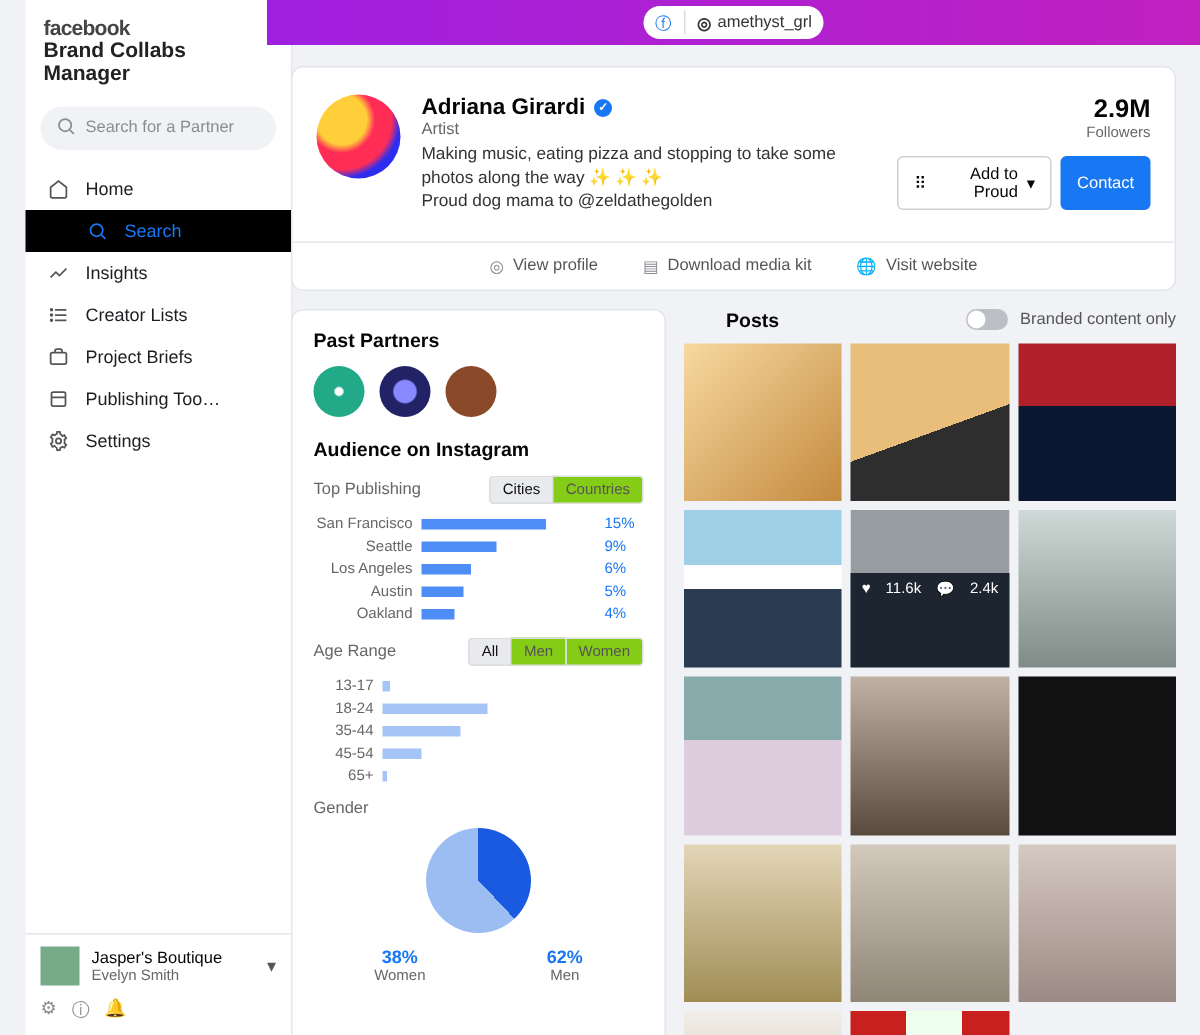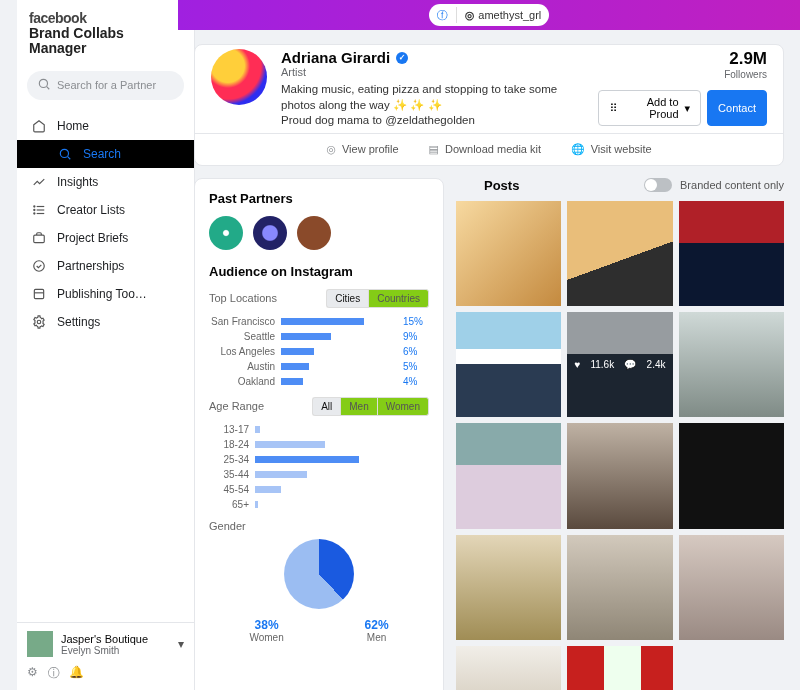--- a/index.html
+++ b/index.html
@@ -41,21 +41,21 @@
   .hero-bar{height:30px;background:linear-gradient(90deg,var(--purple1),var(--purple2));display:flex;justify-content:center;align-items:center;}
   .pill{background:#fff;border-radius:14px;height:22px;display:flex;align-items:center;}
   .pill .seg{display:flex;align-items:center;gap:4px;padding:0 8px;height:100%;font-size:11px;color:#333;}
   .pill .divider{width:1px;height:16px;background:#ddd;}
   .pill .seg.ig{border-radius:0 14px 14px 0;}
   .pill .seg.fb0{background:transparent;color:#1877f2;border-radius:14px 0 0 14px;}
 
   .content{padding:14px 16px;display:flex;flex-direction:column;gap:12px;}
 
   .profile-card{background:var(--card);border:1px solid var(--border);border-radius:8px;}
-  .profile-top{display:flex;gap:14px;padding:4px 16px;}
+  .profile-top{display:flex;gap:14px;padding:18px 16px;}
   .avatar{width:56px;height:56px;border-radius:50%;background:radial-gradient(circle at 30% 30%,#ffcf3a 0 30%,#ff2d55 40% 60%,#2d2df0 70% 100%);flex:0 0 auto;}
   .name-row{display:flex;align-items:center;gap:6px;font-size:15px;font-weight:700;}
   .verified{width:12px;height:12px;border-radius:50%;background:var(--blue);display:inline-flex;align-items:center;justify-content:center;color:#fff;font-size:8px;}
   .role{font-size:11px;color:var(--muted);}
   .bio{font-size:11.5px;color:#333;margin-top:4px;max-width:320px;line-height:1.35;}
   .right-col{margin-left:auto;text-align:right;}
   .followers-n{font-size:17px;font-weight:700;}
   .followers-l{font-size:10px;color:var(--muted);}
   .actions{display:flex;gap:6px;margin-top:10px;justify-content:flex-end;}
   .btn{border:1px solid #ccd0d5;background:#fff;border-radius:4px;padding:5px 10px;font-size:11px;display:flex;align-items:center;gap:6px;cursor:pointer;}
@@ -194,29 +194,20 @@
           <svg viewBox="0 0 24 24" fill="none" stroke="currentColor" stroke-width="2">
             <rect x="3" y="7" width="18" height="13" rx="2"></rect>
             <path d="M16 7V5a2 2 0 0 0-2-2h-4a2 2 0 0 0-2 2v2"></path>
           </svg>
         </span>
       <span>Project Briefs</span>
     </div>
     <div class="nav-item">
       <span class="ico">
           <svg viewBox="0 0 24 24" fill="none" stroke="currentColor" stroke-width="2">
-            <circle cx="12" cy="12" r="9"></circle>
-            <path d="M8 12l3 3 5-5"></path>
-          </svg>
-        </span>
-      <span>Partnerships</span>
-    </div>
-    <div class="nav-item">
-      <span class="ico">
-          <svg viewBox="0 0 24 24" fill="none" stroke="currentColor" stroke-width="2">
             <rect x="4" y="4" width="16" height="16" rx="2"></rect>
             <line x1="4" y1="10" x2="20" y2="10"></line>
           </svg>
         </span>
       <span>Publishing Too…</span>
     </div>
     <div class="nav-item">
       <span class="ico">
           <svg viewBox="0 0 24 24" fill="none" stroke="currentColor" stroke-width="2">
             <circle cx="12" cy="12" r="3"></circle>
@@ -311,21 +302,21 @@
         <div class="sec-h">Past Partners</div>
         <div class="partners">
           <div class="partner a"></div>
           <div class="partner b"></div>
           <div class="partner c"></div>
         </div>
 
         <div class="aud-h">Audience on Instagram</div>
 
         <div class="sub-row">
-          <span class="sub-label">Top Locations</span>
+          <span class="sub-label">Top Publishing</span>
           <div class="chips">
             <span class="chip active">Cities</span>
             <span class="chip">Countries</span>
           </div>
         </div>
         <div class="bar-chart" id="loc-chart">
             <div class="bar-row">
               <span class="bar-lbl">San Francisco</span>
               <div class="bar-track">
                 <div class="bar-fill" style="width:75%"></div>
@@ -374,26 +365,20 @@
             <div class="bar-row">
               <span class="bar-lbl">13-17</span>
               <div class="bar-track">
                 <div class="bar-fill light" style="width:3%"></div>
               </div>
             </div>
             <div class="bar-row">
               <span class="bar-lbl">18-24</span>
               <div class="bar-track">
                 <div class="bar-fill light" style="width:40%"></div>
-              </div>
-            </div>
-            <div class="bar-row">
-              <span class="bar-lbl">25-34</span>
-              <div class="bar-track">
-                <div class="bar-fill " style="width:60%"></div>
               </div>
             </div>
             <div class="bar-row">
               <span class="bar-lbl">35-44</span>
               <div class="bar-track">
                 <div class="bar-fill light" style="width:30%"></div>
               </div>
             </div>
             <div class="bar-row">
               <span class="bar-lbl">45-54</span>

